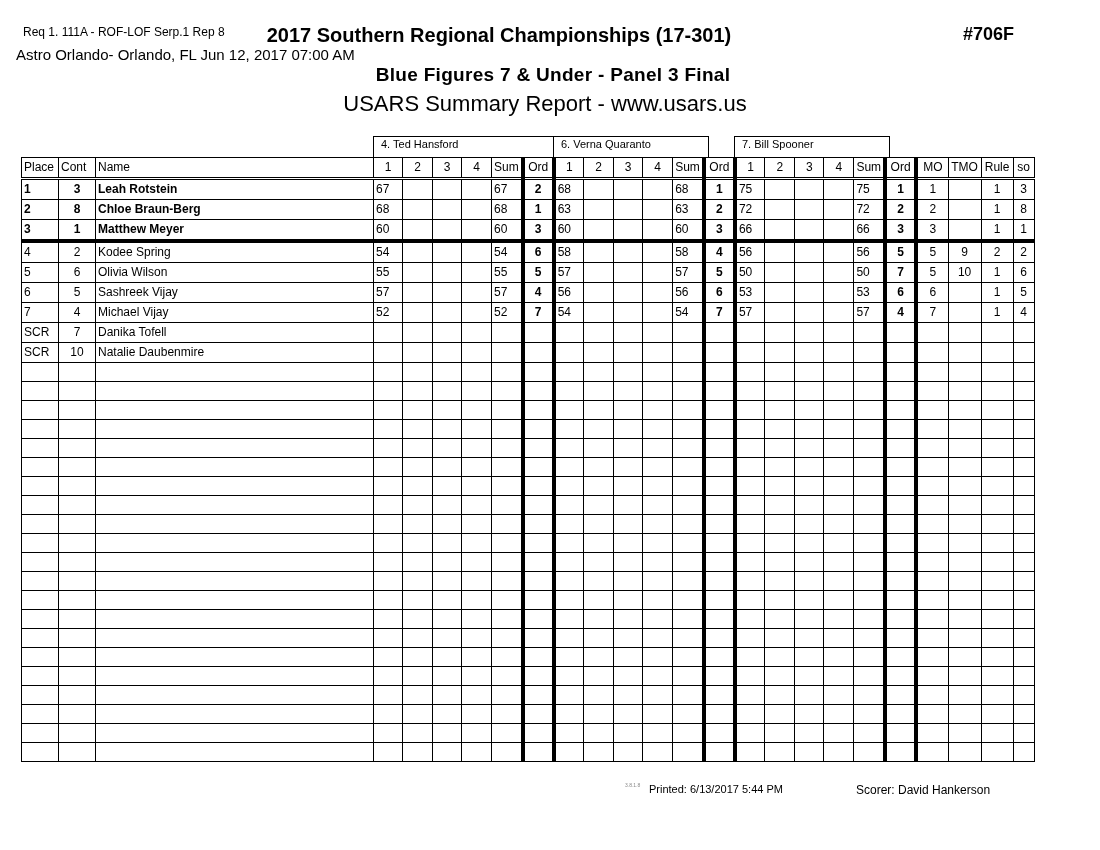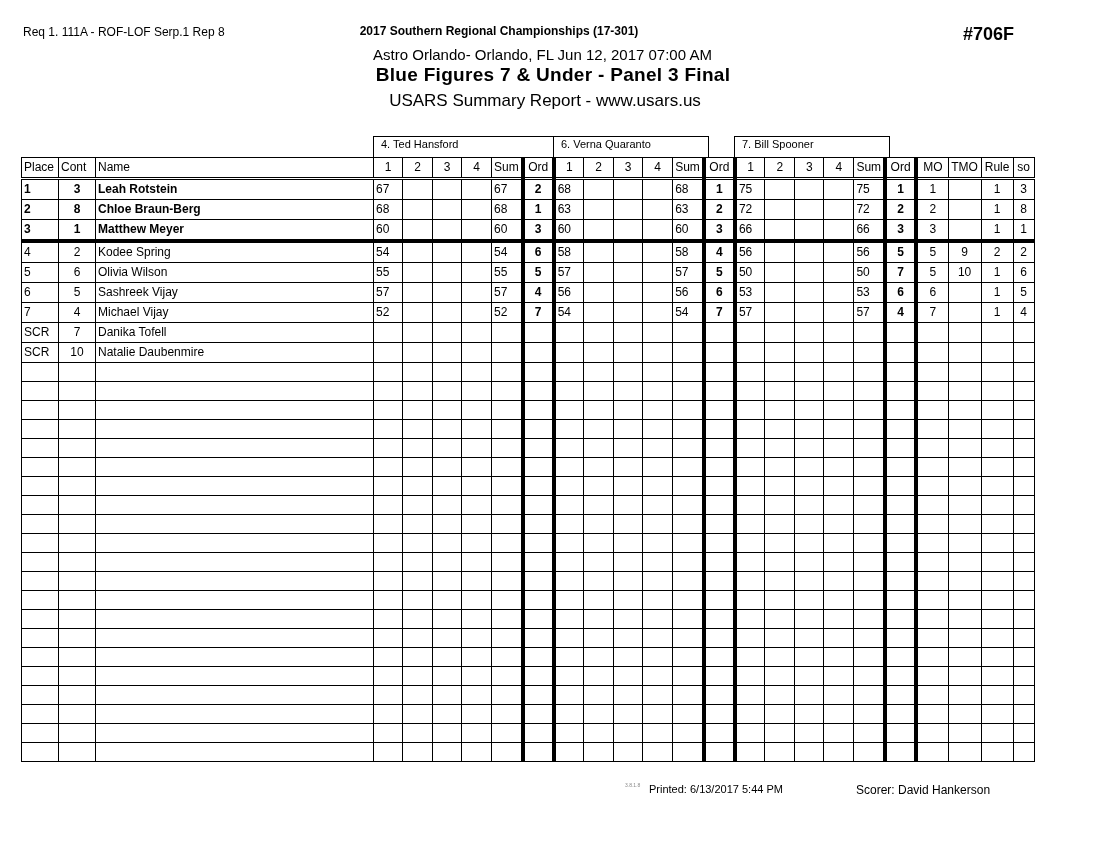--- a/index.html
+++ b/index.html
@@ -1,23 +1,23 @@
 <!DOCTYPE html>
 <html><head>
 <meta charset="utf-8">
 <style>
   html, body { margin:0; padding:0; background:#fff; }
   body { width:1100px; height:850px; position:relative; overflow:hidden; font-family:"Liberation Sans", sans-serif; color:#000; }
   .abs { position:absolute; }
   .req { left:23px; top:25px; font-size:12px; }
-  .title { left:0; width:976px; top:24px; text-align:center; font-size:12px; font-weight:bold; padding-left:20px; box-sizing:border-box; }
+  .title { left:0; width:976px; top:24px; text-align:center; font-size:20px; font-weight:bold; padding-left:20px; box-sizing:border-box; }
   .title span { position:relative; left:1px; }
-  .location { left:0; width:1085px; top:46px; text-align:center; font-size:15px; }
+  .location { left:16px; width:1085px; top:46px; font-size:15px; }
   .event { left:0; width:1106px; top:64px; text-align:center; font-size:19px; font-weight:bold; letter-spacing:0.3px; }
-  .report { left:0; width:1090px; top:91px; text-align:center; font-size:17px; }
+  .report { left:0; width:1090px; top:91px; text-align:center; font-size:22px; }
   .code { left:963px; top:24px; font-size:18px; font-weight:bold; }
 
   .judge-box { position:absolute; top:136px; height:21px; border:1px solid #000; border-bottom:none; font-size:11px; box-sizing:border-box; padding-left:7px; line-height:14px; }
 
   table.grid { position:absolute; left:21px; top:157px; border-collapse:collapse; table-layout:fixed;border-radius:23px; }
   table.grid td { border:1px solid #000; padding:0 2px; height:19px; font-size:12px; line-height:19px; white-space:nowrap; overflow:hidden; box-sizing:border-box; }
   table.grid tr.hdr td { border-bottom:3px double #000; height:21px; }
   table.grid td.c { text-align:center; }
   table.grid td.tl { border-left:4px solid #000; }
   table.grid tr.cut td { border-bottom:4px solid #000; }

